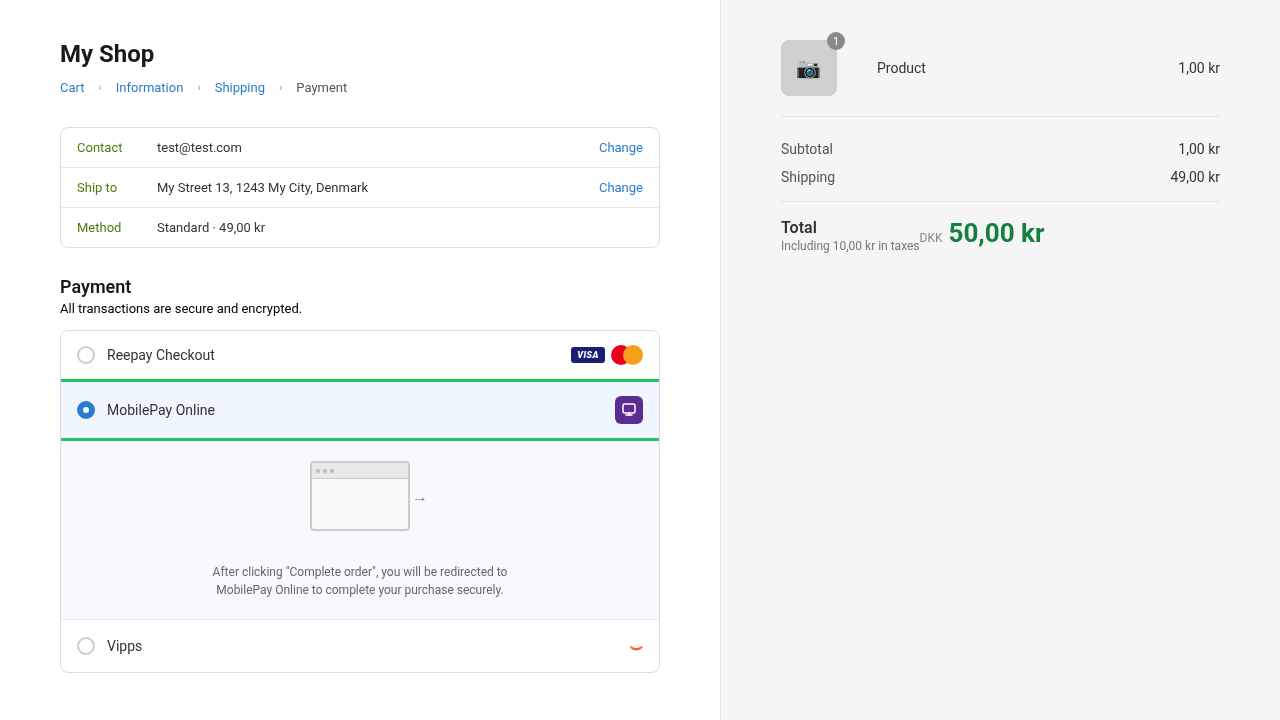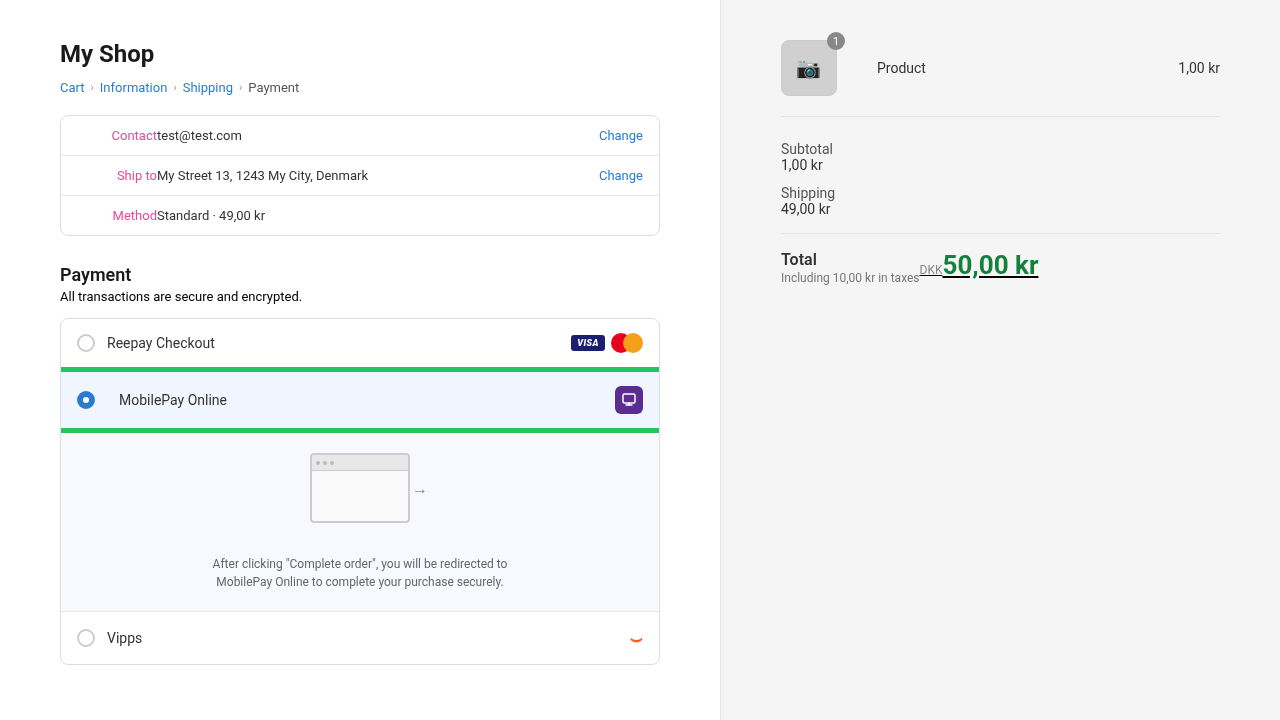--- a/index.html
+++ b/index.html
@@ -27,23 +27,23 @@
     .shop-title {
       font-size: 24px;
       font-weight: 700;
       color: #1a1a1a;
       margin-bottom: 12px;
     }
 
     .breadcrumb {
       display: flex;
       align-items: center;
-      gap: 6px;
+      gap: 14px;
       font-size: 13px;
-      margin-bottom: 20px;
+      margin-bottom: 32px;
     }
 
     .breadcrumb-link {
       color: #2b7cce;
       text-decoration: none;
       cursor: pointer;
     }
 
     .breadcrumb-sep {
       color: #999;
@@ -67,24 +67,23 @@
       padding: 12px 16px;
       border-bottom: 1px solid #e8e8e8;
       font-size: 13px;
     }
 
     .info-row:last-child {
       border-bottom: none;
     }
 
     .info-label {
-      color: #ec4899;
+      color: #4d7c0f;
       width: 80px;
       flex-shrink: 0;
-      text-align: right;
     }
 
     .info-value {
       color: #333;
       flex: 1;
     }
 
     .change-link {
       color: #2b7cce;
       text-decoration: none;
@@ -109,31 +108,30 @@
       border: 1px solid #ddd;
       border-radius: 8px;
       overflow: hidden;
       margin-bottom: 28px;
     }
 
     .payment-option {
       display: flex;
       align-items: center;
       padding: 14px 16px;
-      border-bottom: 5px solid #22c55e;
+      border-bottom: 3px solid #22c55e;
       cursor: pointer;
     }
 
     .payment-option:last-child {
       border-bottom: none;
     }
 
     .payment-option.selected {
       background: #f0f6ff;
-      gap: 12px;
     }
 
     .payment-option-expanded {
       background: #f7f9ff;
       border-bottom: 1px solid #e8e8e8;
     }
 
     .radio-btn {
       width: 18px;
       height: 18px;
@@ -320,21 +318,20 @@
     .product-price {
       font-size: 14px;
       color: #333;
     }
 
     .summary-row {
       display: flex;
       justify-content: space-between;
       margin-bottom: 12px;
       font-size: 14px;
-      flex-direction: column;
     }
 
     .summary-label {
       color: #555;
     }
 
     .summary-value {
       color: #333;
     }
 
@@ -358,21 +355,21 @@
 
     .total-tax {
       font-size: 12px;
       color: #777;
       margin-top: 2px;
     }
 
     .total-price-group {
       display: flex;
       align-items: baseline;
-      text-decoration: underline;
+      gap: 6px;
     }
 
     .total-currency {
       font-size: 12px;
       color: #888;
     }
 
     .total-amount {
       font-size: 26px;
       font-weight: 700;

